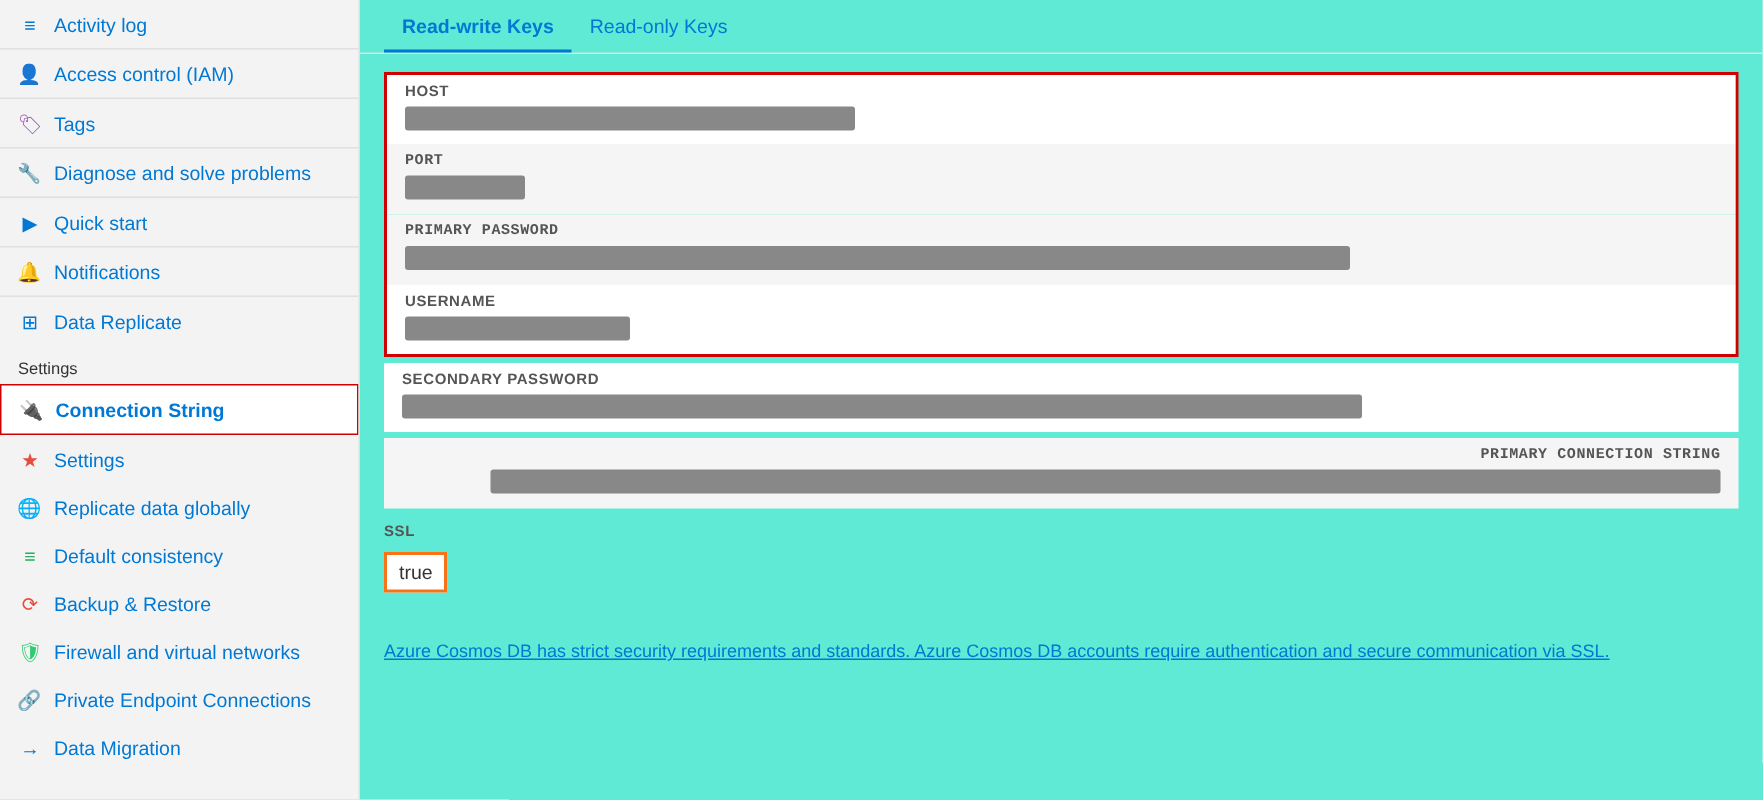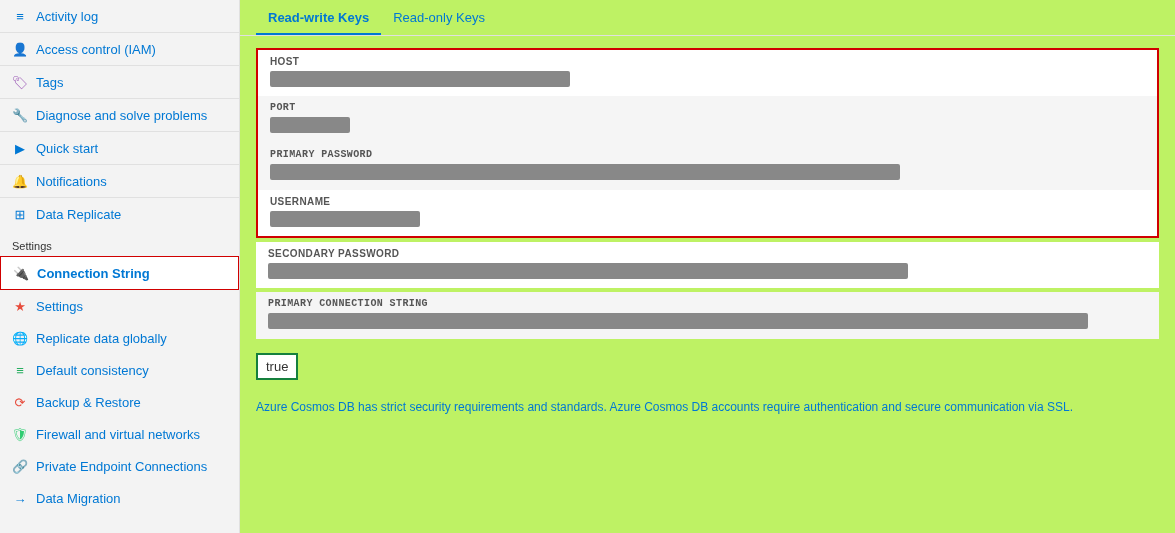--- a/index.html
+++ b/index.html
@@ -44,21 +44,21 @@
       color: #333;
       text-transform: none;
     }
 
     
     .main {
       flex: 1;
       display: flex;
       flex-direction: column;
       overflow: hidden;
-      background: #bef264;
+      background: #5eead4;
     }
 
     
     .tabs {
       display: flex;
       border-bottom: 1px solid #e0e0e0;
       padding: 0 16px;
       gap: 0;
     }
     .tab {
@@ -108,33 +108,34 @@
       display: inline-block;
     }
 
     .field-row-outer {
       padding: 6px 0;
     }
 
     
     .ssl-box {
       display: inline-block;
-      border: 2px solid #15803d;
+      border: 2px solid #f97316;
       padding: 4px 8px;
       font-size: 13px;
       color: #333;
       margin-top: 4px;
       background: #fff;
     }
 
     .notice-text {
       font-size: 12px;
       color: #0078d4;
-      margin-top: 12px;
+      margin-top: 24px;
       line-height: 1.5;
+      text-decoration: underline;
     }
 
     
     .sidebar::-webkit-scrollbar { width: 4px; }
     .sidebar::-webkit-scrollbar-thumb { background: #c0c0c0; }
     .content::-webkit-scrollbar { width: 4px; }
     .content::-webkit-scrollbar-thumb { background: #c0c0c0; }
 
     .divider {
       border: none;
@@ -236,26 +237,27 @@
         <div class="field-row"><div class="field-label">HOST</div><div class="field-value-bar" style="width: 300px; background: rgb(136, 136, 136);"></div></div>
         <div class="field-row alt"><div class="field-label">PORT</div><div class="field-value-bar" style="width: 80px; background: rgb(136, 136, 136);"></div></div>
         <div class="field-row alt"><div class="field-label">PRIMARY PASSWORD</div><div class="field-value-bar" style="width: 630px; background: rgb(136, 136, 136);"></div></div>
         <div class="field-row"><div class="field-label">USERNAME</div><div class="field-value-bar" style="width: 150px; background: rgb(136, 136, 136);"></div></div>
       </div>
 
     <div id="normal-fields">
         <div style="padding-bottom: 4px;">
           <div class="field-row"><div class="field-label">SECONDARY PASSWORD</div><div class="field-value-bar" style="width: 640px; background: rgb(136, 136, 136);"></div></div>
         </div>
-        <div style="padding-bottom: 4px;">
+        <div style="padding-bottom: 4px; text-align: right;">
           <div class="field-row alt"><div class="field-label">PRIMARY CONNECTION STRING</div><div class="field-value-bar" style="width: 820px; background: rgb(136, 136, 136);"></div></div>
         </div>
       </div>
 
     <div class="field-row-outer">
+      <div class="field-label">SSL</div>
       <div class="ssl-box">
         <span>true</span>
       </div>
     </div>
 
     <div class="notice-text">Azure Cosmos DB has strict security requirements and standards. Azure Cosmos DB accounts require authentication and secure communication via SSL.</div>
   </div>
 </div>
 
 </body></html>

